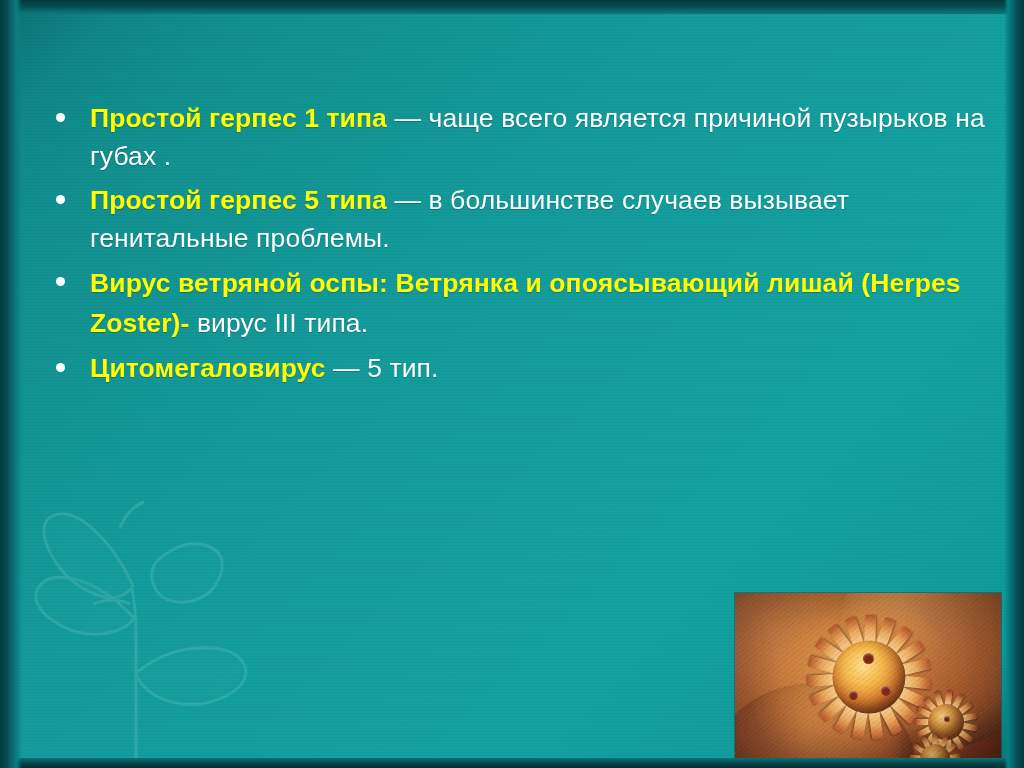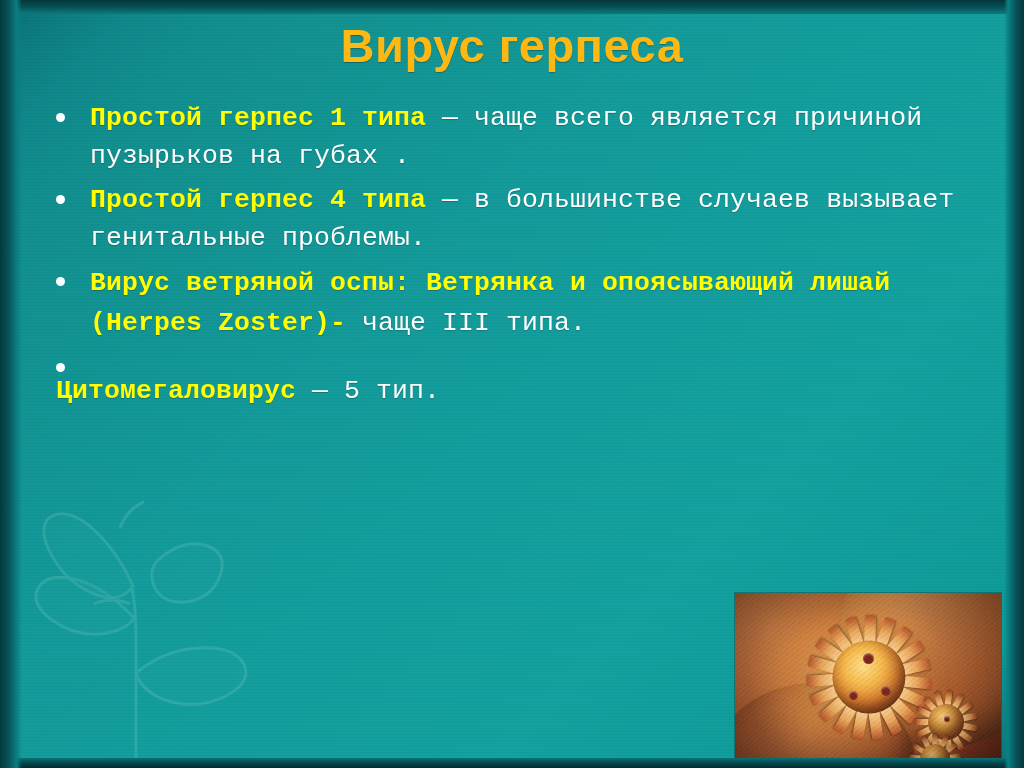--- a/index.html
+++ b/index.html
@@ -44,21 +44,21 @@
   #title {
     position:absolute; top:18px; left:0; width:1024px;
     text-align:center;
     font-size:47px; font-weight:bold; letter-spacing:.5px;
     color:#FDB813;
     text-shadow:0 1px 1px rgba(0,0,0,.28);
   }
 
   
   #bullets {
-    position:absolute; top:99px; left:56px; width:955px;font-family:Liberation Mono, monospace;
+    position:absolute; top:99px; left:56px; width:955px;
   }
   .bullet-row {
     display:flex; align-items:flex-start;
     margin-bottom:6px;
   }
   .bullet-marker {
     flex:0 0 auto;
     width:9px; height:9px; border-radius:50%;
     background:#ffffff;
     margin-top:14px; margin-right:25px;
@@ -69,21 +69,21 @@
     font-size:26.5px;
     line-height:38px;
     letter-spacing:.1px;
     text-shadow:0 1px 1px rgba(0,0,0,.22);
   }
   .hl {
     color:#FFFF00; font-weight:bold;
   }
   
   .bullet-row.b3 .bullet-text { line-height:40px; }
-  .bullet-row.b5 { margin-bottom:10px;flex-direction:column; }
+  .bullet-row.b5 { margin-bottom:10px; }
 
   
   #virus-photo {
     position:absolute; left:735px; top:593px; width:266px; height:175px;
     overflow:hidden;
     background:radial-gradient(circle at 52% 50%, #f4c464 0%, #e08b35 16%, #b4542a 36%, #8a3a20 60%, #6d2c1a 82%, #59231a 100%);
     box-shadow:0 0 0 1px rgba(0,0,0,.25);
   }
   #virus-photo .cell-a {
     position:absolute; left:-55px; top:-35px; width:260px; height:235px;
@@ -142,37 +142,36 @@
       <path d="M125 118 Q110 84 86 62 Q62 40 44 48 Q30 56 40 80 Q56 116 92 128 Q114 134 125 118 Z" fill="#5fc0b7" fill-opacity="0.22"></path>
       <path d="M128 205 Q156 182 190 180 Q226 178 236 196 Q244 214 218 228 Q186 244 152 230 Q132 220 128 205 Z" fill="#5fc0b7" fill-opacity="0.22"></path>
       <path d="M150 92 Q176 70 200 78 Q220 86 212 108 Q204 130 178 134 Q154 136 146 118 Q140 102 150 92 Z" fill="#5fc0b7" fill-opacity="0.18"></path>
       <path d="M112 60 Q120 40 136 34"></path>
       <path d="M86 136 Q104 128 122 136"></path>
     </g>
   </svg>
 
   <div id="texture"></div>
 
-  <h1 id="title">Вирус герпеса</h1>
 
   <div id="bullets">
 
     <div class="bullet-row b1">
       <span class="bullet-marker"></span>
       <p class="bullet-text"><span class="hl">Простой герпес 1 типа</span><span> — чаще всего является причиной пузырьков на губах .</span></p>
     </div>
 
     <div class="bullet-row b2">
       <span class="bullet-marker"></span>
-      <p class="bullet-text"><span class="hl">Простой герпес 4 типа</span><span> — в большинстве случаев вызывает генитальные проблемы.</span></p>
+      <p class="bullet-text"><span class="hl">Простой герпес 5 типа</span><span> — в большинстве случаев вызывает генитальные проблемы.</span></p>
     </div>
 
     <div class="bullet-row b3">
       <span class="bullet-marker"></span>
-      <p class="bullet-text"><span class="hl">Вирус ветряной оспы: Ветрянка и опоясывающий лишай (Herpes Zoster)-</span><span> чаще III типа.</span></p>
+      <p class="bullet-text"><span class="hl">Вирус ветряной оспы: Ветрянка и опоясывающий лишай (Herpes Zoster)-</span><span> вирус III типа.</span></p>
     </div>
 
 
     <div class="bullet-row b5">
       <span class="bullet-marker"></span>
       <p class="bullet-text"><span class="hl">Цитомегаловирус</span><span> — 5 тип.</span></p>
     </div>
 
 
   </div>

